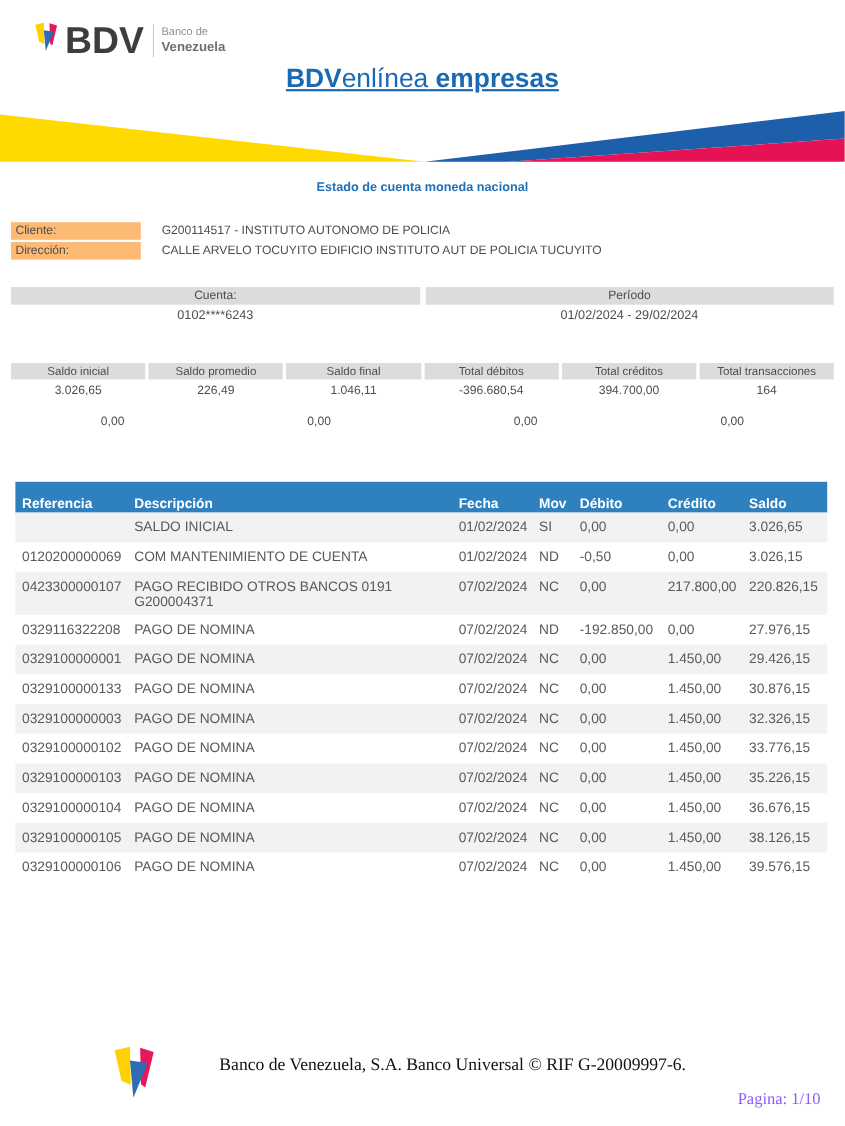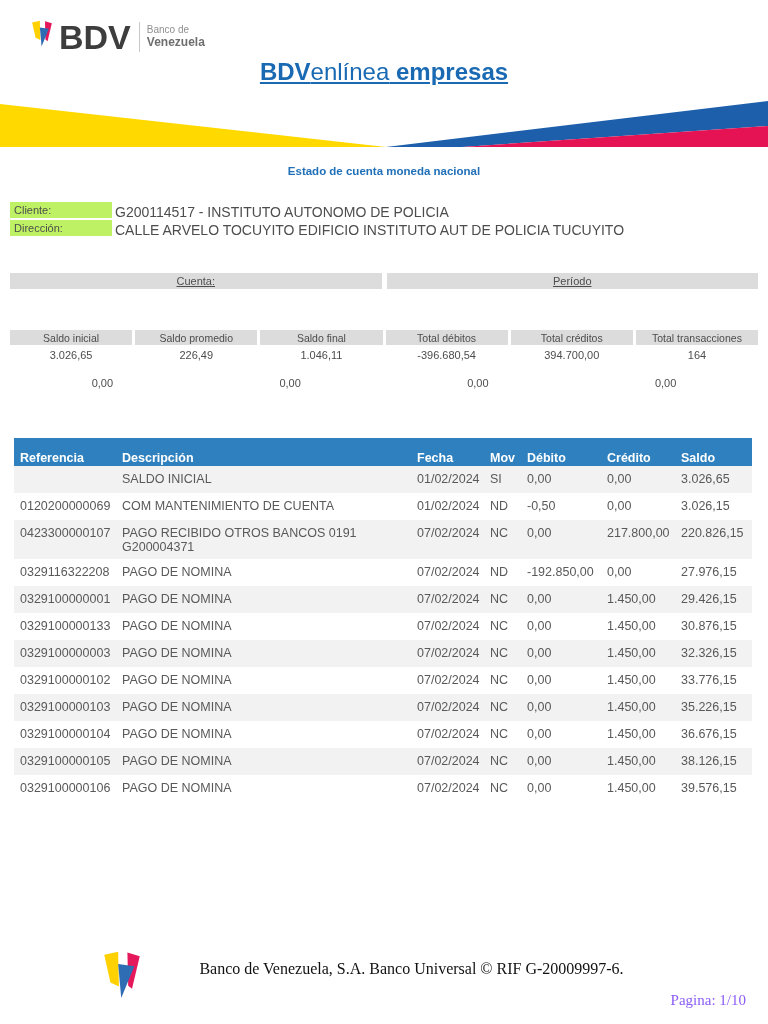--- a/index.html
+++ b/index.html
@@ -27,25 +27,25 @@
 
   
   .band { left:0; top:100px; width:768px; height:48px; }
 
   
   .doc-title { left:0; top:165px; width:768px; text-align:center; font-size:11.5px; font-weight:bold; color:#2170b8; }
 
   
   .client-block { left:10px; top:202px; width:748px; }
   .client-row { display:flex; margin-bottom:2px; height:16px; }
-  .client-label { width:102px; background:#bef264; font-size:11px; color:#4d4d4d; padding:2px 0 0 4px; }
-  .client-value { margin-left:3px; font-size:14px; color:#4d4d4d; padding-top:2px; white-space:nowrap; }
-
-  
-  .acct-block { left:10px; top:273px; width:748px;text-decoration:underline; }
+  .client-label { width:118px; background:#fdba74; font-size:11px; color:#4d4d4d; padding:2px 0 0 4px; }
+  .client-value { margin-left:19px; font-size:11px; color:#4d4d4d; padding-top:2px; white-space:nowrap; }
+
+  
+  .acct-block { left:10px; top:261px; width:748px; }
   .acct-heads { display:flex; gap:5px; }
   .acct-head { flex:1; background:#dcdcdc; text-align:center; font-size:11px; color:#4d4d4d; height:16px; padding-top:2px; }
   .acct-vals { display:flex; gap:5px; margin-top:2px; }
   .acct-val { flex:1; text-align:center; font-size:11.5px; color:#4d4d4d; padding-top:2px; }
 
   
   .sum-block { left:10px; top:330px; width:748px; }
   .sum-heads { display:flex; gap:3px; }
   .sum-head { flex:1; background:#dcdcdc; text-align:center; font-size:10.5px; color:#4d4d4d; height:15px; padding-top:2px; white-space:nowrap; overflow:hidden; }
   .sum-vals { display:flex; gap:3px; margin-top:2px; }
@@ -113,20 +113,24 @@
     <div class="client-label">Dirección:</div>
     <div class="client-value">CALLE ARVELO TOCUYITO EDIFICIO INSTITUTO AUT DE POLICIA TUCUYITO</div>
   </div>
 </div>
 
 <div class="abs acct-block">
   <div class="acct-heads">
     <div class="acct-head">Cuenta:</div>
     <div class="acct-head">Período</div>
   </div>
+  <div class="acct-vals">
+    <div class="acct-val">0102****6243</div>
+    <div class="acct-val">01/02/2024 - 29/02/2024</div>
+  </div>
 </div>
 
 <div class="abs sum-block">
   <div class="sum-heads">
     <div class="sum-head">Saldo inicial</div>
     <div class="sum-head">Saldo promedio</div>
     <div class="sum-head">Saldo final</div>
     <div class="sum-head">Total débitos</div>
     <div class="sum-head">Total créditos</div>
     <div class="sum-head">Total transacciones</div>

